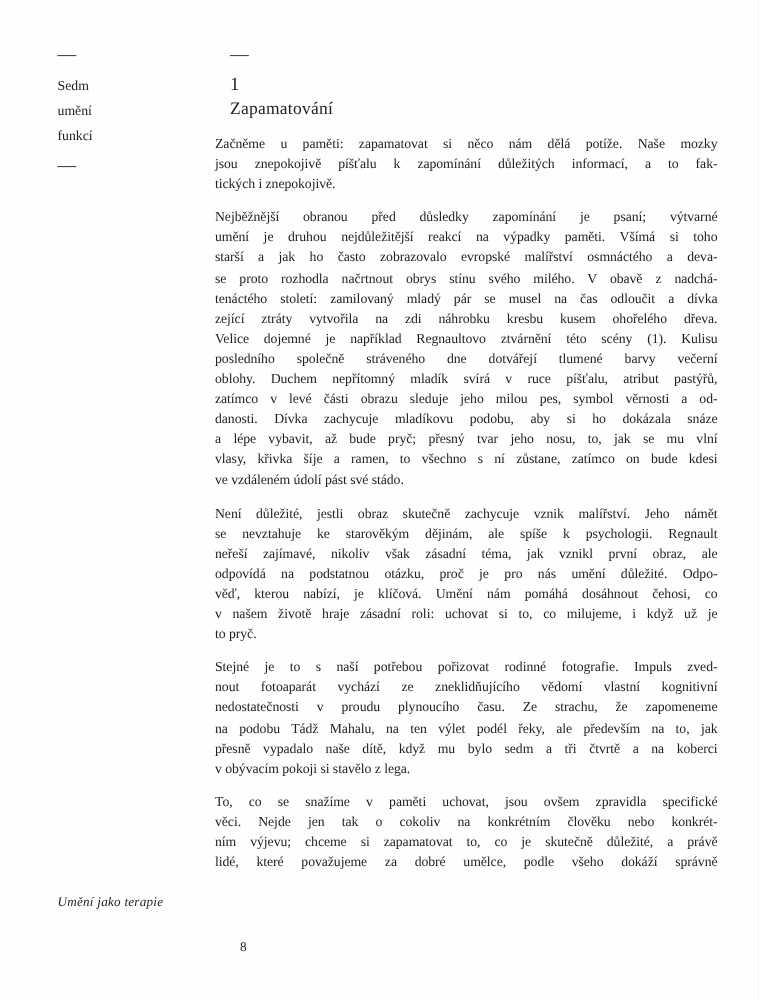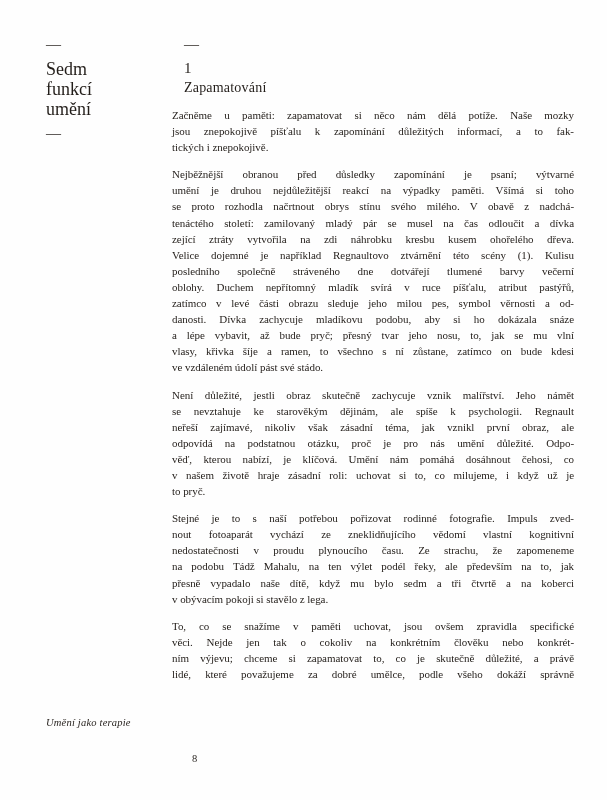--- a/index.html
+++ b/index.html
@@ -24,21 +24,21 @@
   }
   
   .sidebar {
     position: absolute;
     left: 46px;
     top: 37px;
     width: 120px;
   }
   .series-title {
     margin-top: 8px;
-    font-size: 18px;
+    font-size: 11px;
     line-height: 20px;
   }
   .sidebar .dash.bottom {
     margin-top: 7px;
   }
   
   .chapter-header {
     position: absolute;
     left: 184px;
     top: 37px;
@@ -93,41 +93,42 @@
 </style>
 </head>
 <body>
 
 <div class="page">
 
   <div class="sidebar">
     <div class="dash">—</div>
     <div class="series-title">
       <div>Sedm</div>
+      <div>umění</div>
       <div>funkcí</div>
-      <div>umění</div>
     </div>
     <div class="dash bottom">—</div>
   </div>
 
   <div class="chapter-header">
     <div class="dash">—</div>
     <div class="chapter-number">1</div>
     <div class="chapter-title">Zapamatování</div>
   </div>
 
   <div class="body-text">
       <div class="paragraph">
         <div class="bline">Začněme u paměti: zapamatovat si něco nám dělá potíže. Naše mozky</div>
         <div class="bline">jsou znepokojivě píšťalu k zapomínání důležitých informací, a to fak-</div>
         <div class="bline endline">tických i znepokojivě.</div>
       </div>
       <div class="paragraph">
         <div class="bline">Nejběžnější obranou před důsledky zapomínání je psaní; výtvarné</div>
         <div class="bline">umění je druhou nejdůležitější reakcí na výpadky paměti. Všímá si toho</div>
+        <div class="bline">starší a jak ho často zobrazovalo evropské malířství osmnáctého a deva-</div>
         <div class="bline">se proto rozhodla načrtnout obrys stínu svého milého. V obavě z nadchá-</div>
         <div class="bline">tenáctého století: zamilovaný mladý pár se musel na čas odloučit a dívka</div>
         <div class="bline">zející ztráty vytvořila na zdi náhrobku kresbu kusem ohořelého dřeva.</div>
         <div class="bline">Velice dojemné je například Regnaultovo ztvárnění této scény (1). Kulisu</div>
         <div class="bline">posledního společně stráveného dne dotvářejí tlumené barvy večerní</div>
         <div class="bline">oblohy. Duchem nepřítomný mladík svírá v ruce píšťalu, atribut pastýřů,</div>
         <div class="bline">zatímco v levé části obrazu sleduje jeho milou pes, symbol věrnosti a od-</div>
         <div class="bline">danosti. Dívka zachycuje mladíkovu podobu, aby si ho dokázala snáze</div>
         <div class="bline">a lépe vybavit, až bude pryč; přesný tvar jeho nosu, to, jak se mu vlní</div>
         <div class="bline">vlasy, křivka šíje a ramen, to všechno s ní zůstane, zatímco on bude kdesi</div>

